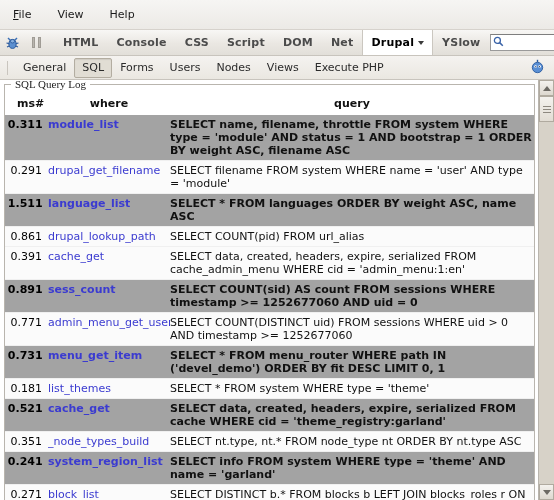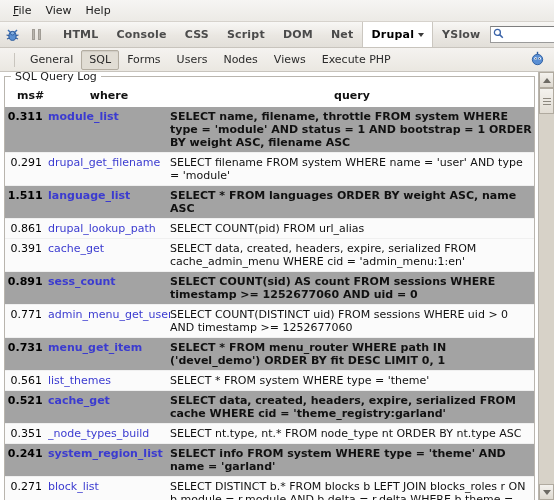--- a/index.html
+++ b/index.html
@@ -20,28 +20,29 @@
     width: 554px;
     height: 500px;
     position: relative;
     background: #f1efeb;
     display: flex;
     flex-direction: column;
   }
 
   
   .menubar {
-    height: 22px;
+    height: 30px;
     background: linear-gradient(to bottom, #f6f5f3 0%, #eceae6 100%);
     border-bottom: 1px solid #d6d2cc;
     display: flex;
     align-items: center;
     padding-left: 6px;
     flex: 0 0 auto;
     box-sizing: border-box;
+    gap: 12px;
   }
   .menubar-item {
     padding: 1px 7px;
     font-size: 11px;
     color: #1a1a1a;
     cursor: default;
     line-height: 14px;
     white-space: nowrap;
   }
   .menubar-item .uline {
@@ -149,21 +150,21 @@
     color: #333;
   }
 
   
   .sub-toolbar {
     height: 24px;
     background: linear-gradient(to bottom, #f5f3f0 0%, #eae7e1 100%);
     border-bottom: 1px solid #c8c4bd;
     display: flex;
     align-items: center;
-    padding-left: 14px;
+    padding-left: 7px;
     flex: 0 0 auto;
     box-sizing: border-box;
   }
   .sub-sep {
     width: 1px;
     height: 14px;
     background: #c9c5be;
     margin-right: 7px;
     flex: 0 0 auto;
   }
@@ -215,20 +216,21 @@
   }
   .fieldset-legend {
     position: absolute;
     top: -7px;
     left: 6px;
     background: #ffffff;
     padding: 0 4px;
     font-size: 11px;
     color: #1c1c1c;
     white-space: nowrap;
+    font-family: Liberation Serif, serif;
   }
 
   table.sqltable {
     width: 100%;
     border-collapse: collapse;
     margin-top: 10px;
     table-layout: fixed;
   }
   table.sqltable th {
     font-size: 11px;
@@ -474,21 +476,21 @@
                 <td class="c-where">admin_menu_get_user_count</td>
                 <td class="c-query">SELECT COUNT(DISTINCT uid) FROM sessions WHERE uid &gt; 0 AND timestamp &gt;= 1252677060</td>
               </tr>
               <tr class="odd rowline">
                 <td class="c-ms">0.73</td>
                 <td class="c-num">1</td>
                 <td class="c-where">menu_get_item</td>
                 <td class="c-query">SELECT * FROM menu_router WHERE path IN ('devel_demo') ORDER BY fit DESC LIMIT 0, 1</td>
               </tr>
               <tr class="even rowline">
-                <td class="c-ms">0.56</td>
+                <td class="c-ms">0.18</td>
                 <td class="c-num">1</td>
                 <td class="c-where">list_themes</td>
                 <td class="c-query">SELECT * FROM system WHERE type = 'theme'</td>
               </tr>
               <tr class="odd rowline">
                 <td class="c-ms">0.52</td>
                 <td class="c-num">1</td>
                 <td class="c-where">cache_get</td>
                 <td class="c-query">SELECT data, created, headers, expire, serialized FROM cache WHERE cid = 'theme_registry:garland'</td>
               </tr>

